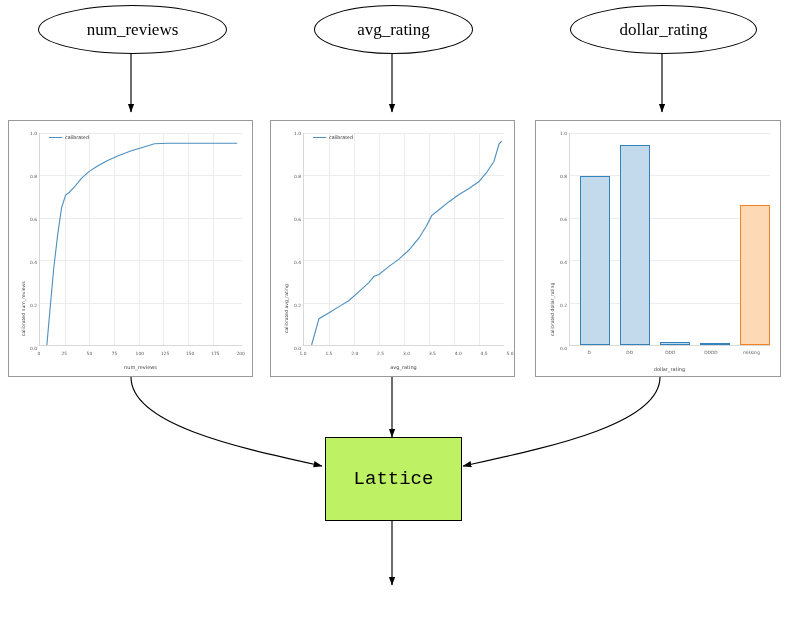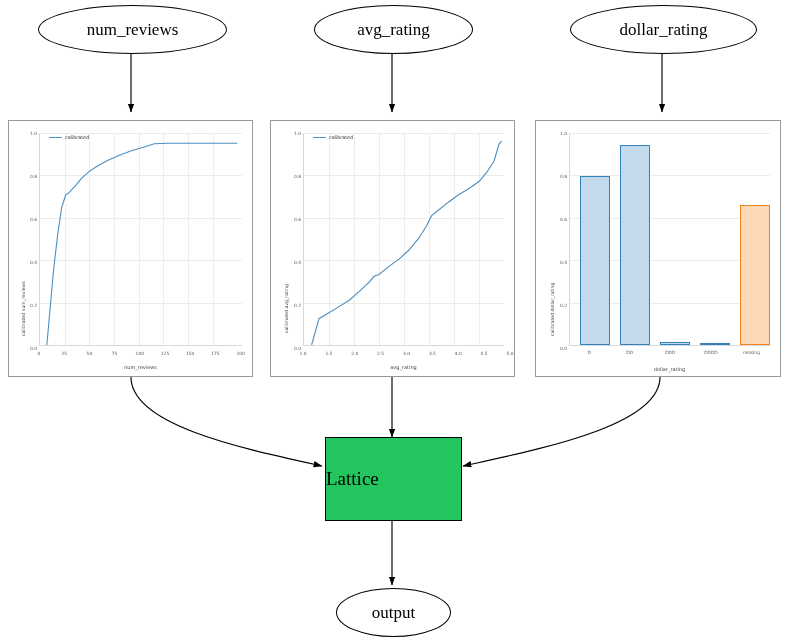--- a/index.html
+++ b/index.html
@@ -4,23 +4,23 @@
 <style>
   html,body{margin:0;padding:0;background:#ffffff;}
   body{width:787px;height:644px;position:relative;
        font-family:"Liberation Serif",serif;overflow:hidden;}
   .stage{position:absolute;inset:0;}
   svg.edges{position:absolute;left:0;top:0;width:787px;height:644px;pointer-events:none;}
 
   .node-ellipse{position:absolute;display:flex;align-items:center;justify-content:center;
      border:1.2px solid #000;border-radius:50%;background:#fff;
      font-family:"Liberation Serif",serif;font-size:17px;color:#000;}
-  .node-box{position:absolute;display:flex;align-items:center;justify-content:flex-start;
-     border:1.3px solid #000;background:#22c55e;
-     font-family:Liberation Serif, serif;font-size:19px;color:#000;}
+  .node-box{position:absolute;display:flex;align-items:center;justify-content:center;
+     border:1.3px solid #000;background:#bef264;
+     font-family:Liberation Mono, monospace;font-size:19px;color:#000;}
 
   .panel{position:absolute;border:1.5px solid #999;background:#fff;box-sizing:border-box;}
   .plot{position:absolute;inset:0;}
   .plotarea{position:absolute;background:#fff;border-left:1px solid #d8d8d8;
      border-bottom:1px solid #d8d8d8;box-sizing:border-box;}
 
   .ylabel{position:absolute;font-family:"DejaVu Sans",sans-serif;font-size:4.6px;color:#444;
      transform-origin:left top;transform:rotate(-90deg);white-space:nowrap;}
   .xlabel{position:absolute;font-family:"DejaVu Sans",sans-serif;font-size:5px;color:#444;
      white-space:nowrap;text-align:center;}
@@ -179,17 +179,14 @@
       <div class="tick x" style="left:134.3px;top:229px;">DDD</div>
       <div class="tick x" style="left:174.9px;top:229px;">DDDD</div>
       <div class="tick x" style="left:215.5px;top:229px;">missing</div>
     </div>
   </div>
 
   <div class="node-box" style="left:325px;top:437px;width:135px;height:82px;">
     <span>Lattice</span>
   </div>
 
-  <div class="node-ellipse" style="left:336px;top:588px;width:113px;height:47px;">
-    <span>output</span>
-  </div>
 
 </div>
 
 </body></html>

